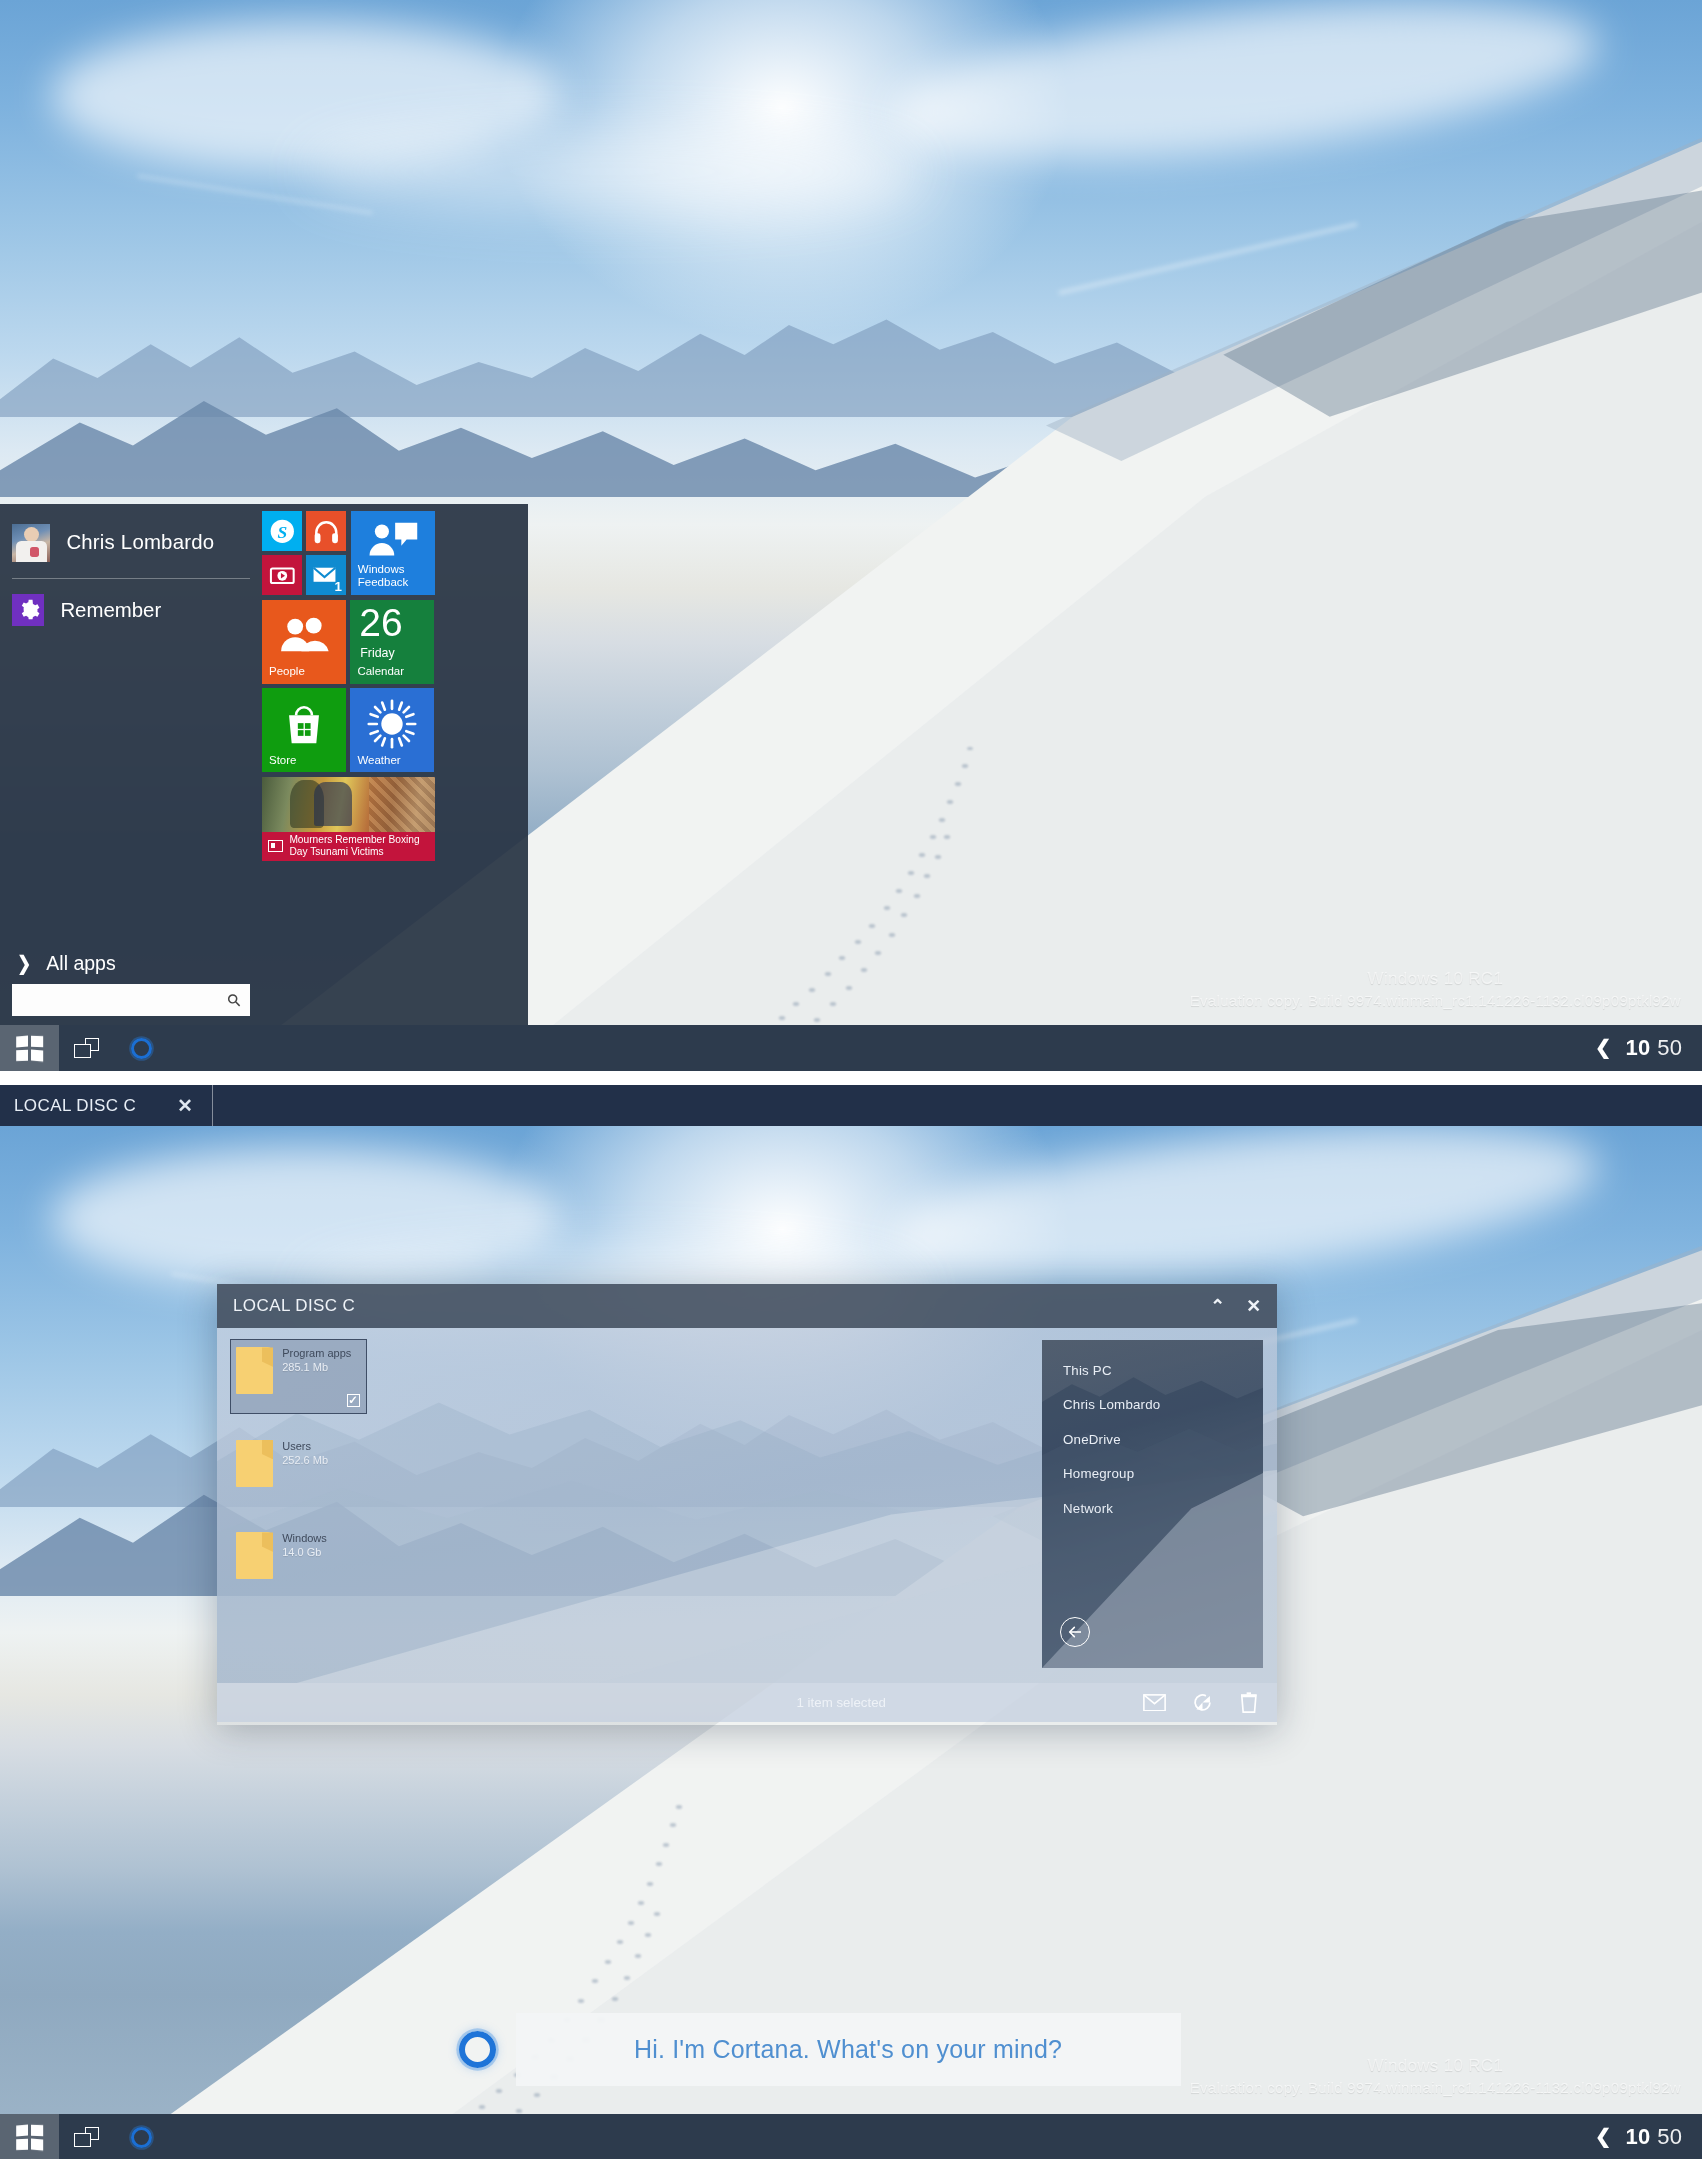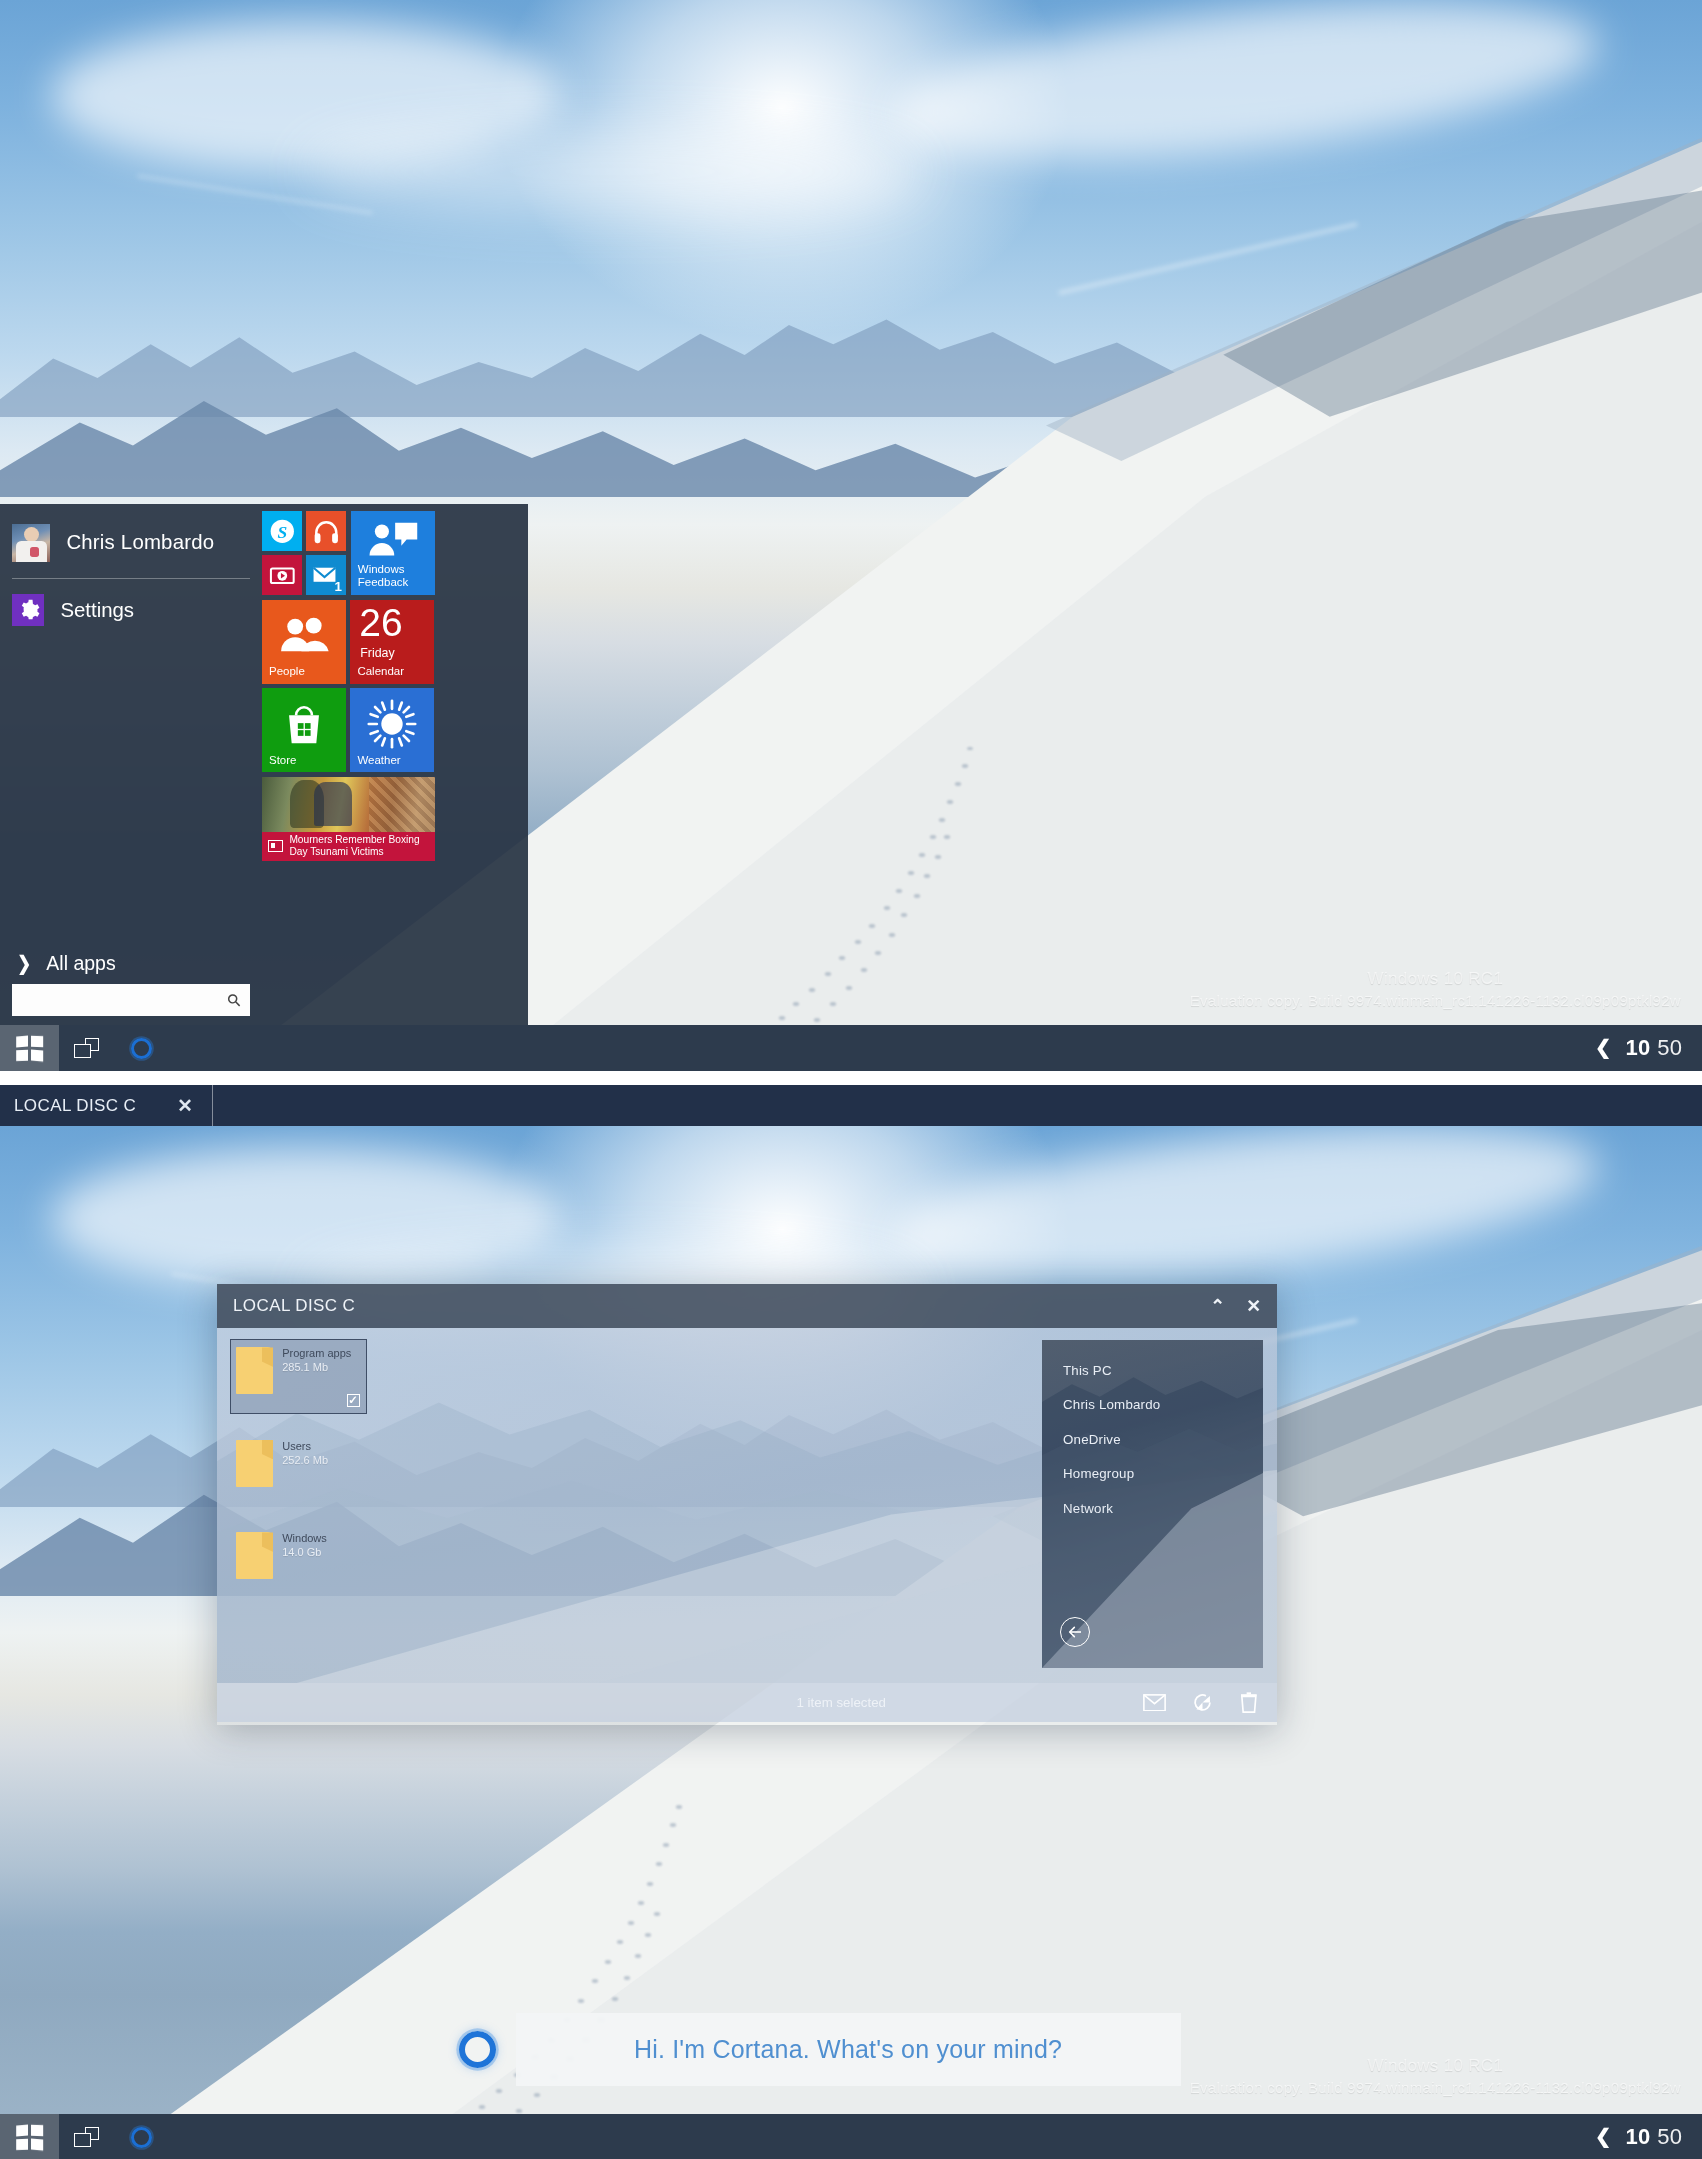--- a/index.html
+++ b/index.html
@@ -262,21 +262,21 @@
         <div class="sm-username">Chris Lombardo</div>
       </div>
       <div class="sm-div"></div>
 
       <div class="sm-settings">
         <div class="sm-gear">
           <svg viewBox="0 0 24 24">
               <path fill="#fff" d="M12 8a4 4 0 1 0 0 8 4 4 0 0 0 0-8zm9.4 4a7.6 7.6 0 0 0-.12-1.3l2.1-1.6-2-3.5-2.5 1a7.7 7.7 0 0 0-2.25-1.3L16.2.9h-4l-.42 2.4A7.7 7.7 0 0 0 9.5 4.6L7 3.6l-2 3.5 2.1 1.6A7.6 7.6 0 0 0 7 12c0 .44.04.87.12 1.3L5 14.9l2 3.5 2.5-1c.7.56 1.45 1 2.28 1.3l.42 2.4h4l.42-2.4c.83-.3 1.6-.74 2.28-1.3l2.5 1 2-3.5-2.1-1.6c.08-.43.12-.86.12-1.3z"></path>
             </svg>
         </div>
-        <div class="sm-setlabel">Settings</div>
+        <div class="sm-setlabel">Remember</div>
       </div>
 
       <div class="sm-allapps">
         <span class="chev">❯</span>
         <span class="lbl">All apps</span>
       </div>
 
       <div class="sm-search">
         <input type="text" value="" placeholder="" style="">
         <span class="mag">⚲</span>
@@ -349,21 +349,21 @@
             <svg width="50" height="37" viewBox="0 0 56 42">
               <circle cx="18" cy="12" r="9" fill="#fff"></circle>
               <path d="M2 40 a16 16 0 0 1 32 0 Z" fill="#fff"></path>
               <circle cx="39" cy="11" r="9" fill="#fff"></circle>
               <path d="M25 40 a16 16 0 0 1 31 0 Z" fill="#fff"></path>
             </svg>
           </div>
           <div class="tlabel">People</div>
         </div>
 
-        <div class="tile t-md" style="background:#b91c1c;">
+        <div class="tile t-md" style="background:#15803d;">
           <div style="position:absolute;left:8.9px;top:3.5px;color:#fff;font-size:39px;font-weight:200;line-height:1;">26</div>
           <div style="position:absolute;left:9.8px;top:46px;color:#fff;font-size:12.4px;font-weight:300;">Friday</div>
           <div class="tlabel">Calendar</div>
         </div>
       </div>
 
       <div class="tile-row">
         <div class="tile t-md" style="background:#0f9d0f;">
           <div class="t-icon" style="padding-bottom:12.4px;">
             <svg width="44" height="46" viewBox="0 0 50 52">

